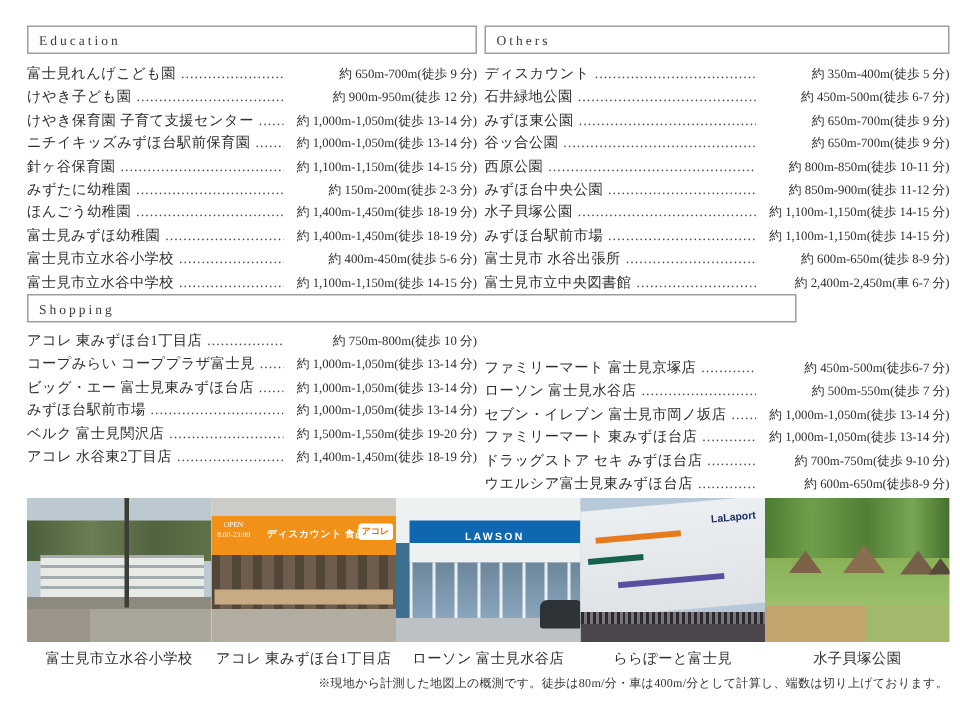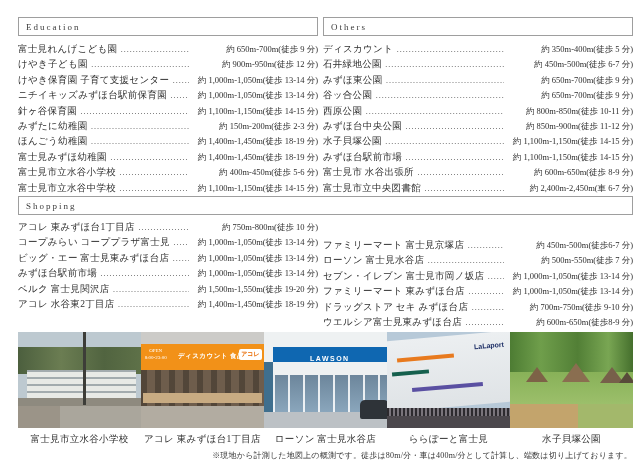--- a/index.html
+++ b/index.html
@@ -14,21 +14,21 @@
   }
   .col{position:absolute;}
   .col-left{left:18px;top:17px;width:300px;}
   .col-right{left:323px;top:17px;width:310px;}
   .list{margin-top:6px;}
   .row{display:flex;align-items:baseline;height:15.4px;line-height:15.4px;font-size:9.5px;white-space:nowrap;text-align:right;}
   .nm{flex:none;letter-spacing:.3px;}
   .dots{flex:1;overflow:hidden;margin:0 3px;color:#4a4a4a;font-size:9px;}
   .dots::after{content:"………………………………………………………………………………";}
   .dist{flex:none;width:126px;font-size:8.5px;overflow:hidden;}
-  .shopping-header{position:absolute;left:18px;top:196px;width:615px;box-sizing:border-box;}
+  .shopping-header{position:absolute;left:18px;top:196px;width:513px;box-sizing:border-box;}
   .shop-left{left:18px;top:220px;width:300px;}
   .shop-right{left:323px;top:220px;width:310px;margin-top:18px;}
   .shop-list{margin-top:0;}
 
   
   .photos{position:absolute;left:18px;top:332px;width:615px;display:flex;}
   .fig{width:20%;margin:0;padding:0;}
   .photo{height:96px;position:relative;overflow:hidden;background:#cfcfcf;}
   .cap{text-align:center;font-size:9.5px;margin-top:5px;color:#2e2e2e;letter-spacing:.3px;}
   .l{position:absolute;}

